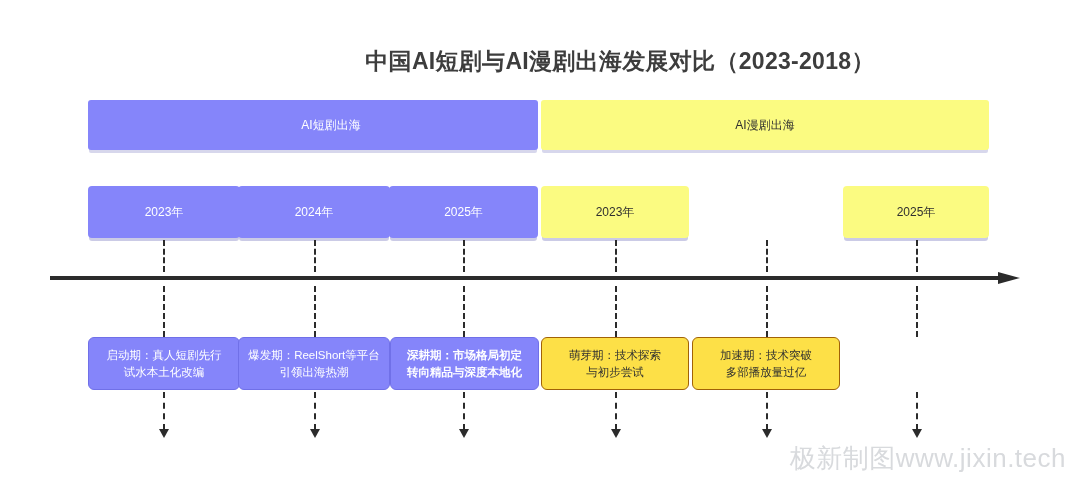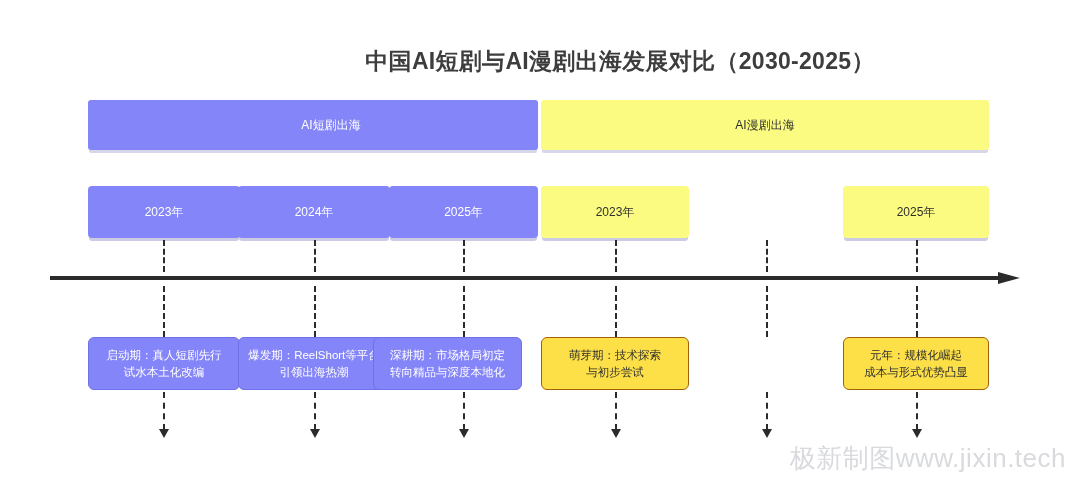--- a/index.html
+++ b/index.html
@@ -146,21 +146,21 @@
     color: #d8dadd;
     letter-spacing: 0.5px;
     white-space: nowrap;
   }
 </style>
 </head>
 <body>
 
 <div id="canvas">
 
-  <div id="chart-title">中国AI短剧与AI漫剧出海发展对比（2030-2025）</div>
+  <div id="chart-title">中国AI短剧与AI漫剧出海发展对比（2023-2018）</div>
 
   <div class="cat-bar purple" style="left:88px; width:450px;">
     <span>AI短剧出海</span>
   </div>
 
   <div class="cat-bar yellow" style="left:541px; width:448px;">
     <span>AI漫剧出海</span>
   </div>
 
   <div class="year-box purple" style="left:88px; width:152px;">
@@ -200,32 +200,32 @@
   <div class="dash-top" style="left:916px; top:286px; height:51px;"></div>
 
   <div class="desc-box purple" style="left:88px; width:152px;">
     <span>启动期：真人短剧先行
 试水本土化改编</span>
   </div>
   <div class="desc-box purple" style="left:238px; width:152px;">
     <span>爆发期：ReelShort等平台
 引领出海热潮</span>
   </div>
-  <div class="desc-box purple" style="left:373px; width:149px;">
+  <div class="desc-box purple" style="left:390px; width:149px;font-weight:bold;">
     <span>深耕期：市场格局初定
 转向精品与深度本地化</span>
   </div>
 
   <div class="desc-box yellow" style="left:541px; width:148px;">
     <span>萌芽期：技术探索
 与初步尝试</span>
   </div>
-  <div class="desc-box yellow" style="left:843px; width:146px;">
-    <span>元年：规模化崛起
-成本与形式优势凸显</span>
+  <div class="desc-box yellow" style="left:692px; width:148px;">
+    <span>加速期：技术突破
+多部播放量过亿</span>
   </div>
 
   <div class="dash-bottom" style="left:163px; top:392px; height:38px;"></div>
   <div class="dash-arrow" style="left:159px; top:429px;"></div>
 
   <div class="dash-bottom" style="left:314px; top:392px; height:38px;"></div>
   <div class="dash-arrow" style="left:310px; top:429px;"></div>
 
   <div class="dash-bottom" style="left:463px; top:392px; height:38px;"></div>
   <div class="dash-arrow" style="left:459px; top:429px;"></div>

